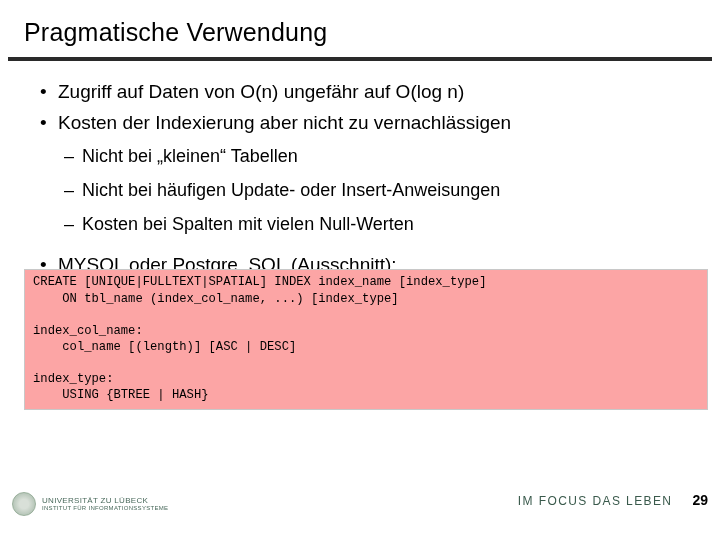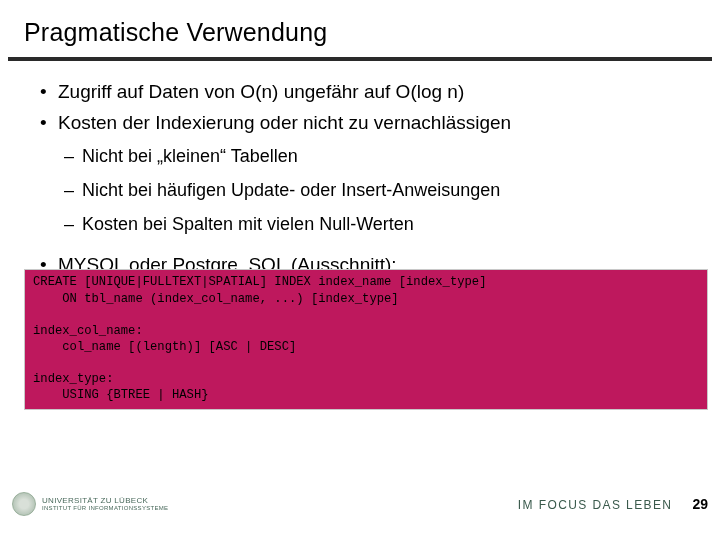--- a/index.html
+++ b/index.html
@@ -8,32 +8,32 @@
   .title { font-size: 25px; font-weight: 400; padding: 0 24px 6px 24px; letter-spacing: 0.2px; }
   .rule { height: 4px; background: #2a2a2a; margin: 4px 8px 18px 8px; }
   .content { padding: 0 28px 0 40px; font-size: 19px; line-height: 1.32; }
   .b1 { list-style: none; margin: 0 0 6px 0; position: relative; padding-left: 18px; }
   .b1::before { content: "•"; position: absolute; left: 0; top: 0; }
   .b2 { list-style: none; margin: 10px 0 4px 24px; position: relative; padding-left: 18px; font-size: 18px; }
   .b2::before { content: "–"; position: absolute; left: 0; top: 0; }
   .gap { height: 12px; }
   .code-block {
     margin: -14px 12px 0 24px;
-    background: #be185d;
+    background: #fca5a5;
     border: 1px solid #c8c8c8;
     padding: 4px 8px 6px 8px;
     font-family: "Courier New", Courier, monospace;
     font-size: 12.2px;
     line-height: 1.32;
     white-space: pre;
     position: relative;
   }
   .footer {
     position: absolute; bottom: 8px; left: 0; right: 0;
-    display: flex; align-items: center; justify-content: space-between;
+    display: flex; justify-content: space-between;
     padding: 0 12px;
     font-size: 9px; color: #4a6a5c;
   }
   .uni-logo { display: flex; align-items: center; gap: 6px; }
   .uni-seal {
     width: 24px; height: 24px; border-radius: 50%;
     background: radial-gradient(circle, #d9e0d8 30%, #b7c6b9 70%);
     border: 1px solid #9ab09c;
   }
   .uni-text { line-height: 1.05; letter-spacing: 0.3px; }
@@ -46,21 +46,21 @@
 </head>
 <body>
 
 <div class="slide">
 
   <div class="title">Pragmatische Verwendung</div>
   <div class="rule"></div>
 
   <div class="content">
     <div class="b1">Zugriff auf Daten von O(n) ungefähr auf O(log n)</div>
-    <div class="b1">Kosten der Indexierung oder nicht zu vernachlässigen</div>
+    <div class="b1">Kosten der Indexierung aber nicht zu vernachlässigen</div>
     <div class="b2">Nicht bei „kleinen“ Tabellen</div>
     <div class="b2">Nicht bei häufigen Update- oder Insert-Anweisungen</div>
     <div class="b2">Kosten bei Spalten mit vielen Null-Werten</div>
     <div class="gap"></div>
     <div class="b1">MYSQL oder Postgre. SQL (Ausschnitt):</div>
   </div>
 
   <div class="code-block">CREATE [UNIQUE|FULLTEXT|SPATIAL] INDEX index_name [index_type]
     ON tbl_name (index_col_name, ...) [index_type]
 

